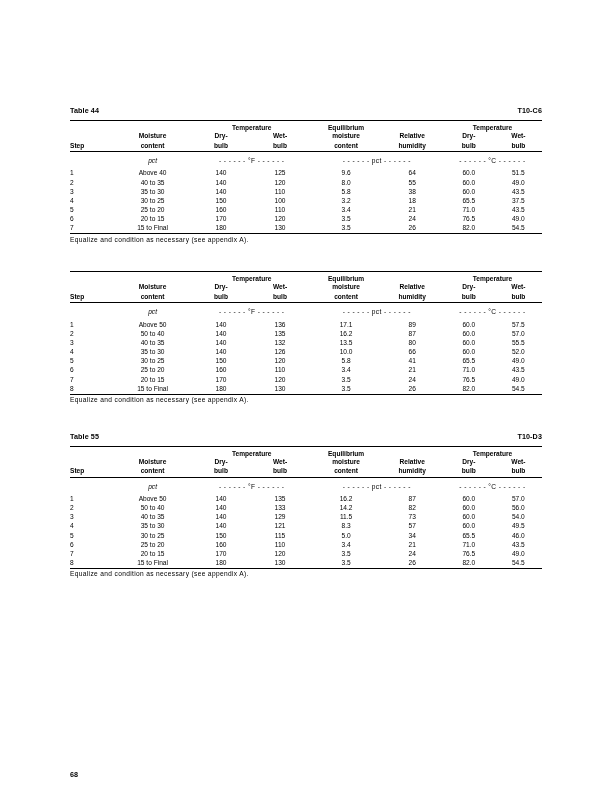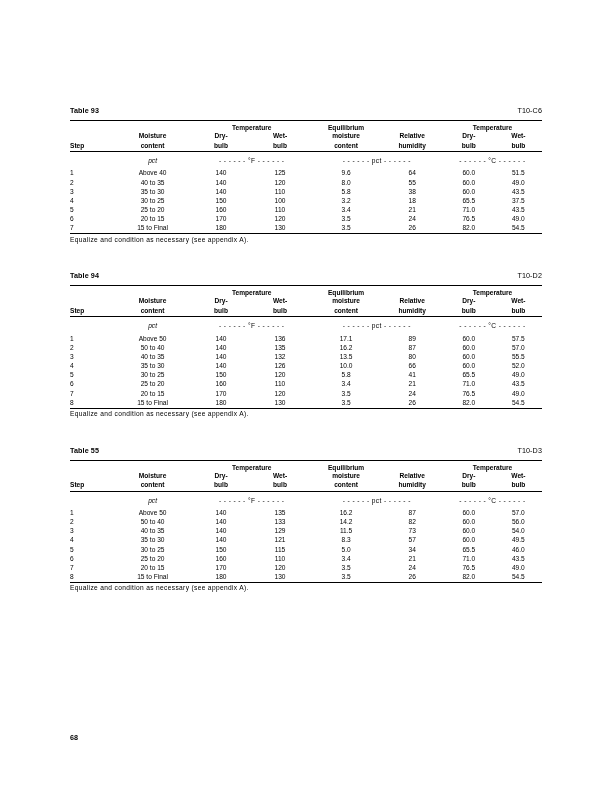--- a/index.html
+++ b/index.html
@@ -35,21 +35,21 @@
 
   .table-caption {
     display: flex;
     justify-content: space-between;
     align-items: baseline;
     font-size: 7.2px;
     font-weight: bold;
     letter-spacing: 0.1px;
     margin-bottom: 5px;
   }
-  .caption-id { font-weight: normal; }
+  .caption-id { font-weight: bold; }
 
   table.data {
     width: 100%;
     border-collapse: collapse;
     font-size: 6.6px;
     table-layout: fixed;
   }
 
   .rule-top  { border-top: 1.3px solid #000; }
   .rule-head { border-bottom: 1.3px solid #000; }
@@ -99,21 +99,21 @@
     padding: 1.5px 0 1.5px 0;
     white-space: nowrap;
     letter-spacing: 0.35px;
   }
 
   .dash-unit { letter-spacing: 0.4px; }
 
   .page-number {
     position: absolute;
     left: 70px;
-    top: 733px;
+    top: 770px;
     font-size: 7.2px;
     font-weight: bold;
   }
 
   
   col.c-step { width: 9%; }
   col.c-mc   { width: 17%; }
   col.c-db1  { width: 12%; }
   col.c-wb1  { width: 13%; }
   col.c-emc  { width: 15%; }
@@ -121,21 +121,21 @@
   col.c-db2  { width: 11%; }
   col.c-wb2  { width: 10%; }
 </style>
 </head>
 <body>
 
 <div class="page">
   <div class="content" id="tables-container">
   <div class="table-block">
     <div class="table-caption">
-      <span class="t-caption">Table 93</span>
+      <span class="t-caption">Table 44</span>
       <span class="caption-id">T10-C6</span>
     </div>
     <table class="data">
       <colgroup>
         <col class="c-step">
             <col class="c-mc">
             <col class="c-db1">
             <col class="c-wb1">
         <col class="c-emc">
             <col class="c-rh">
@@ -253,24 +253,20 @@
           </tbody>
       <tbody>
         <tr class="noterow rule-bot">
           <td colspan="8" class="n-note">Equalize and condition as necessary (see appendix A).</td>
         </tr>
       </tbody>
     </table>
   </div>
 
   <div class="table-block">
-    <div class="table-caption">
-      <span class="t-caption">Table 94</span>
-      <span class="caption-id">T10-D2</span>
-    </div>
     <table class="data">
       <colgroup>
         <col class="c-step">
             <col class="c-mc">
             <col class="c-db1">
             <col class="c-wb1">
         <col class="c-emc">
             <col class="c-rh">
             <col class="c-db2">
             <col class="c-wb2">

